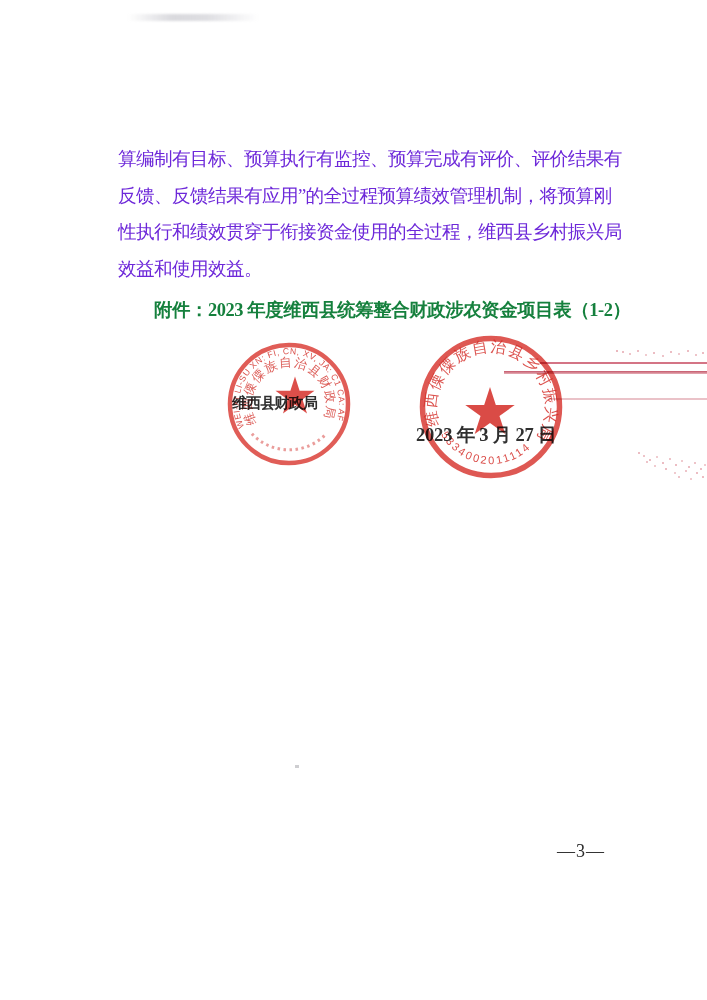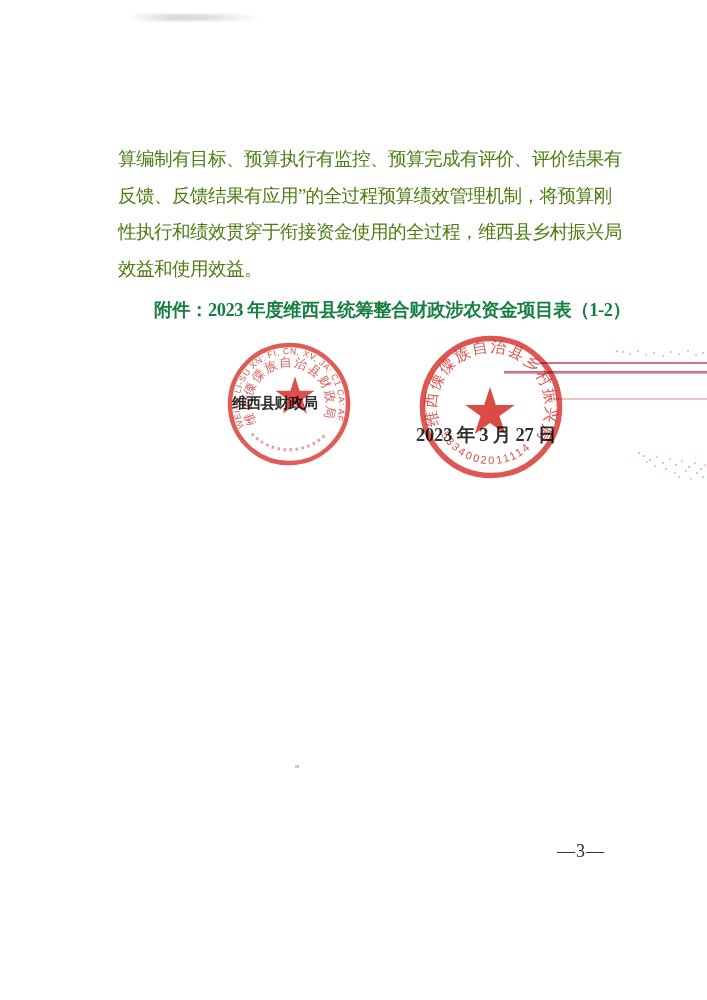--- a/index.html
+++ b/index.html
@@ -4,21 +4,21 @@
 <style>
   html,body{margin:0;padding:0;background:#888;}
   .page{
     position:relative;width:707px;height:1000px;background:#ffffff;
     margin:0 auto;overflow:hidden;
     font-family:"Liberation Serif","DejaVu Serif",serif;
   }
   
   .body-para{
     position:absolute;left:118px;top:141px;width:510px;
-    color:#4d7c0f;font-size:18.6px;letter-spacing:-0.6px;
+    color:#6d28d9;font-size:18.6px;letter-spacing:-0.6px;
   }
   .body-line{height:36.7px;line-height:36.7px;white-space:nowrap;}
   
   .attachment{
     position:absolute;left:154px;top:297px;white-space:nowrap;
     color:#15803d;font-size:18.4px;font-weight:bold;letter-spacing:-0.4px;
   }
   
   .sig{position:absolute;color:#2f2f2f;white-space:nowrap;z-index:2;}
   .sig-left-agency{left:232px;top:394px;font-size:15px;letter-spacing:-0.8px;font-weight:700;}

